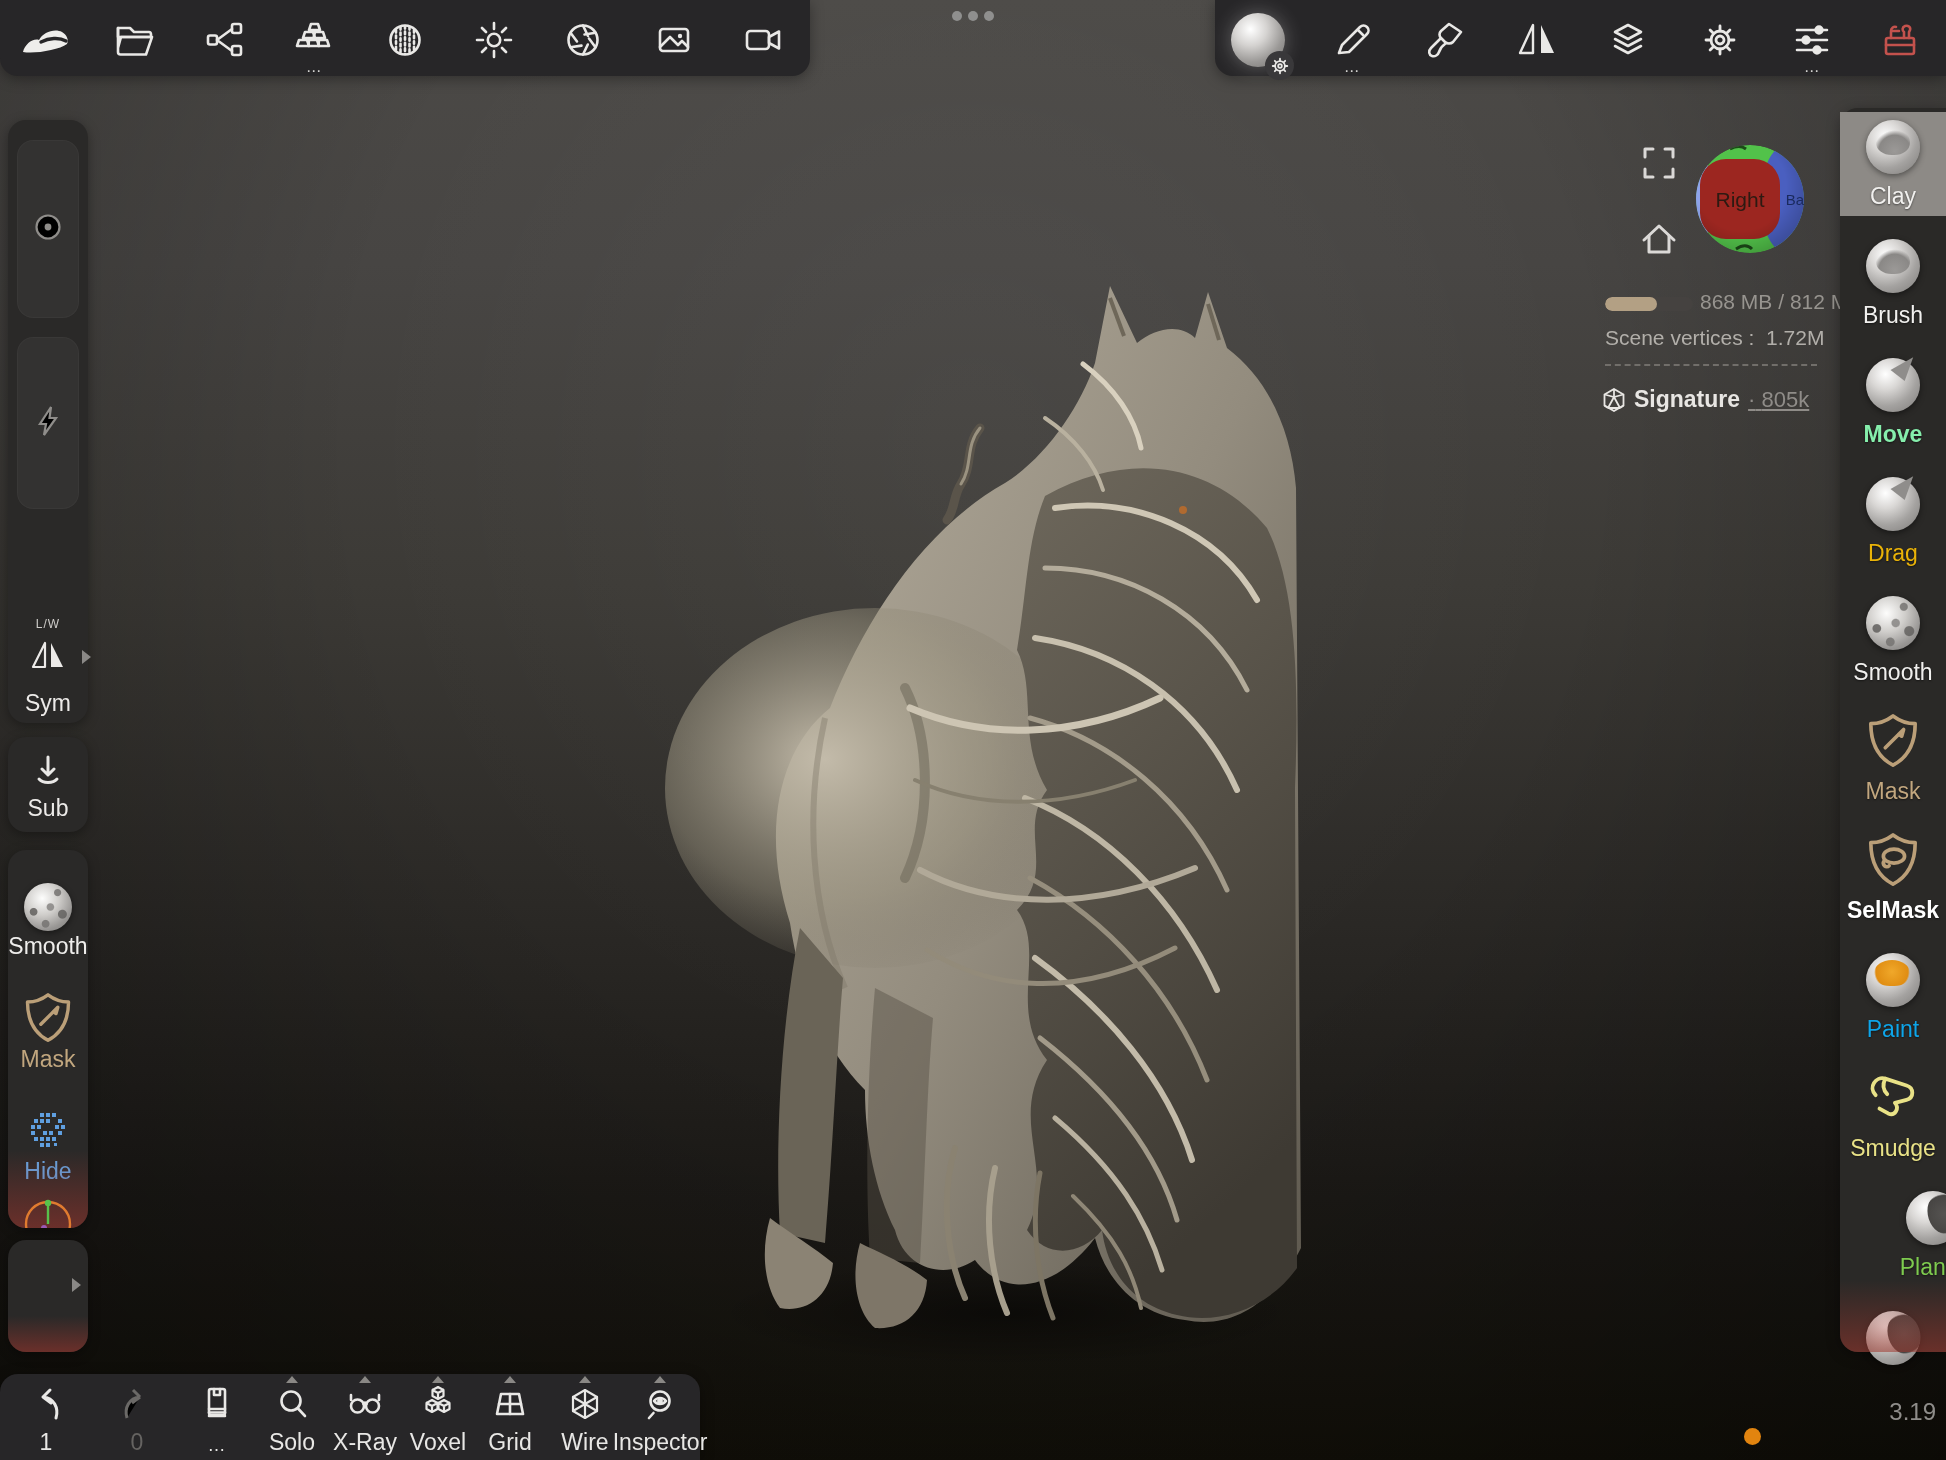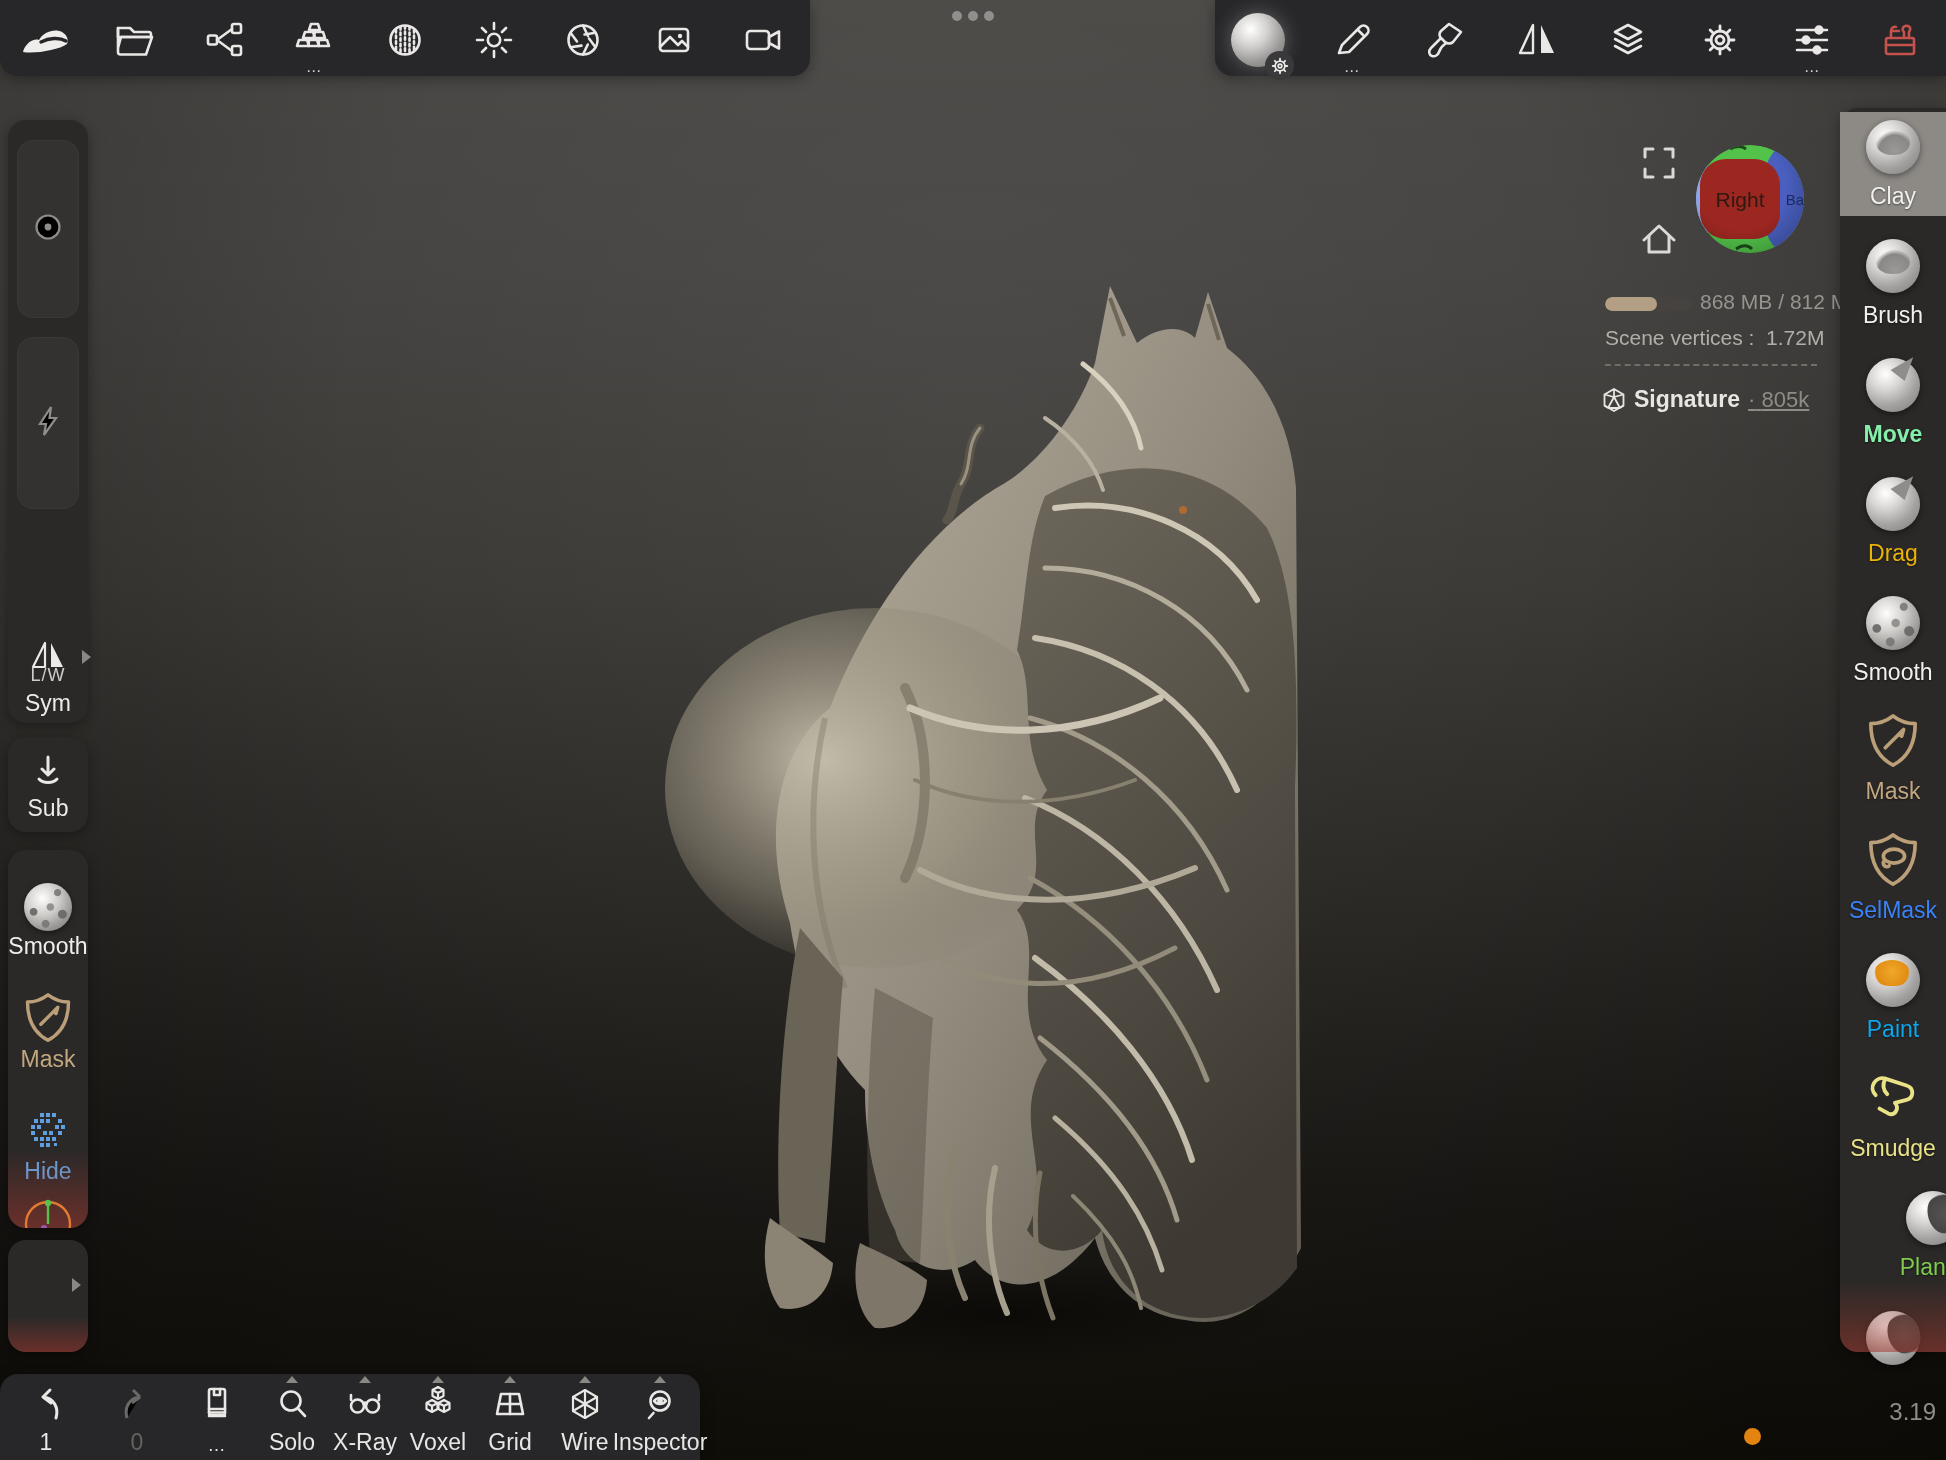--- a/index.html
+++ b/index.html
@@ -62,21 +62,21 @@
   #sigrow .sig{color:#e8e6e3;font-size:23px;font-weight:700;}
   #sigrow .sigval{color:#8f8c88;font-size:22px;text-decoration:underline;}
 
   
   .lpanel{position:absolute;left:8px;width:80px;background:#2a2928;border-radius:18px;box-shadow:0 3px 12px rgba(0,0,0,0.35);}
   .slider-track{position:absolute;left:9px;width:62px;border-radius:16px;background:#333231;box-shadow:inset 0 0 0 1px rgba(255,255,255,0.03);}
   .lineicon{position:absolute;left:50%;transform:translate(-50%,-50%);}
   .llabel{position:absolute;left:0;right:0;text-align:center;font-size:23px;color:#eceae8;}
   .redfade-l{position:absolute;left:0;right:0;bottom:0;height:78px;border-radius:0 0 18px 18px;
      background:linear-gradient(180deg,rgba(0,0,0,0) 0%,rgba(150,52,44,0.6) 100%);overflow:hidden;}
-  .lw{position:absolute;left:0;right:0;top:0;text-align:center;font-size:18px;color:#cfcdca;letter-spacing:1px;margin-top:48px;}
+  .lw{position:absolute;left:0;right:0;top:0;text-align:center;font-size:12px;color:#cfcdca;letter-spacing:1px;}
   .side-arrow{position:absolute;width:0;height:0;border-top:7px solid transparent;border-bottom:7px solid transparent;border-left:9px solid #8a8886;}
 
   
   #bottombar{left:0;top:1374px;width:700px;height:86px;border-radius:18px 18px 0 0;}
   .bitem{position:absolute;top:0;width:70px;height:86px;text-align:center;}
   .bitem .bic{position:absolute;left:50%;top:30px;transform:translate(-50%,-50%);}
   .bitem .blabel{position:absolute;left:50%;transform:translateX(-50%);bottom:4px;font-size:23px;color:#e8e7e5;white-space:nowrap;}
   .bitem .blabel.dim{color:#656361;}
   .caret{position:absolute;left:50%;top:2px;transform:translateX(-50%);width:0;height:0;
      border-left:6px solid transparent;border-right:6px solid transparent;border-bottom:7px solid #8a8885;}
@@ -380,21 +380,21 @@
         <div class="rlabel" style="color: rgb(194, 167, 127);">Mask</div>
       </div>
     <div class="rtool" style="top: 718px;">
       <div class="shieldcell">
         <svg width="54" height="56" viewBox="-14 -14 28 29" style="stroke:#bb9f78;fill:none;stroke-width:1.9;stroke-linecap:round;stroke-linejoin:round">
             <path d="M0 -12.5 C4 -9.5 8.5 -8.5 11.5 -8.5 C11.5 1 8.5 8.5 0 13 C-8.5 8.5 -11.5 1 -11.5 -8.5 C-8.5 -8.5 -4 -9.5 0 -12.5 Z"></path>
             <ellipse cx="0.5" cy="-1.5" rx="5.5" ry="3.6"></ellipse>
             <path d="M-4.5 0.8 C-6 3 -3.5 5 -2 3.5"></path>
           </svg>
       </div>
-        <div class="rlabel" style="color: #3b82f6;">SelMask</div>
+        <div class="rlabel" style="color: #ffffff; font-weight: bold;">SelMask</div>
       </div>
     <div class="rtool" style="top: 837px;">
         <div class="thumb thumb-paint"></div>
         <div class="rlabel" style="color: #0ea5e9;">Paint</div>
       </div>
     <div class="rtool" style="top: 956px;">
       <div class="shieldcell">
         <svg width="54" height="56" viewBox="-14 -14 28 29" style="stroke:#e9e287;fill:none;stroke-width:2;stroke-linecap:round;stroke-linejoin:round">
             <path d="M-9 -1 C-13 -5 -9 -11 -4 -9.5 L7 -6 C11 -4.8 11 0.5 7 1.5 L1 3 C3.5 6 1 10 -2.5 8.5 L-7 6"></path>
             <path d="M-4 -9.5 C-5.5 -6.5 -5 -3.5 -3 -1.5"></path>

